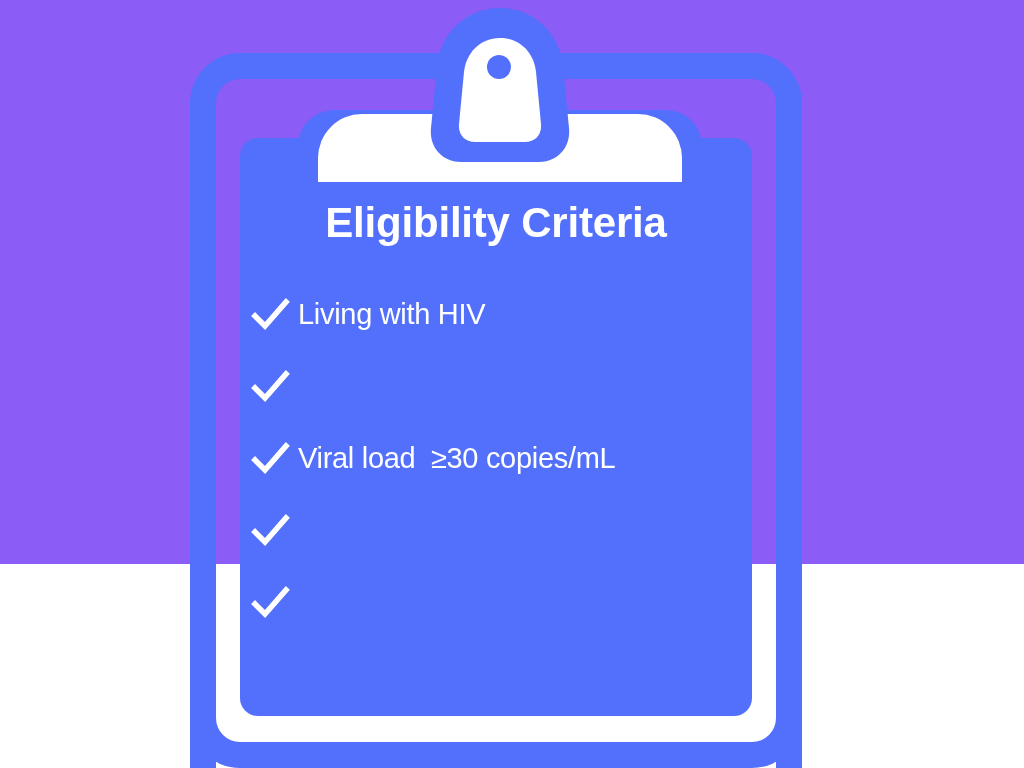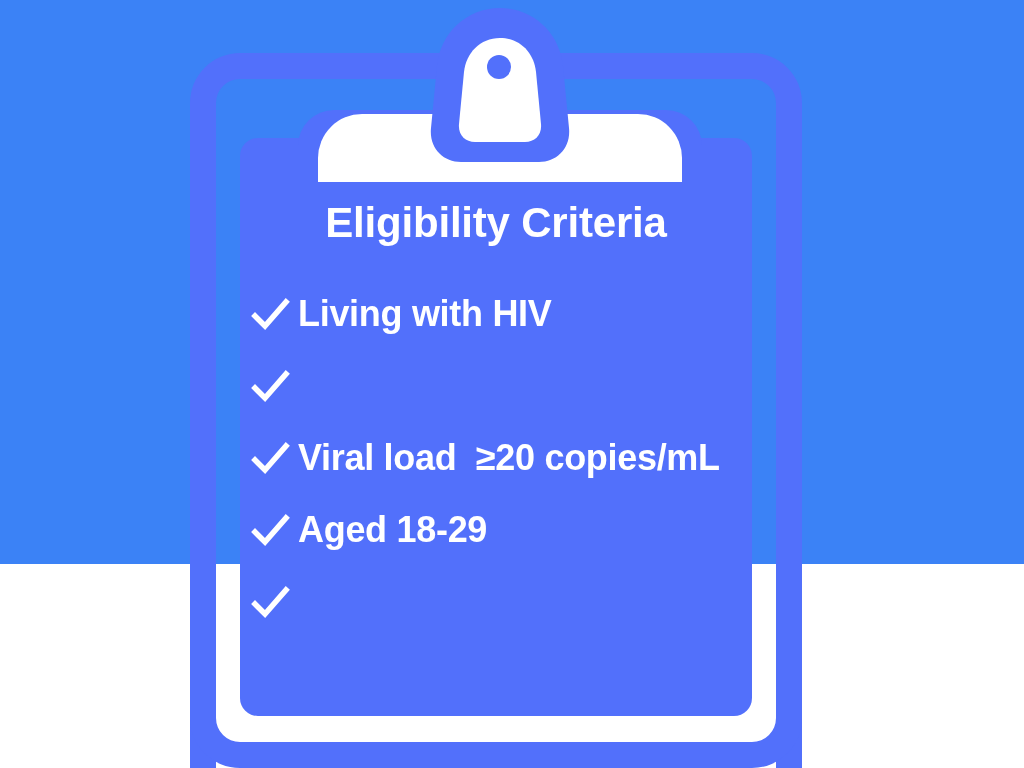--- a/index.html
+++ b/index.html
@@ -11,21 +11,21 @@
   body {
     width: 1024px;
     height: 768px;
     overflow: hidden;
     font-family: "Liberation Sans", sans-serif;
   }
   #stage {
     position: relative;
     width: 1024px;
     height: 564px;
-    background: #3b82f6;
+    background: #8b5cf6;
   }
   #clipboard-svg {
     position: absolute;
     left: 0;
     top: 0;
     width: 1024px;
     height: 768px;
     display: block;
   }
   
@@ -69,22 +69,22 @@
   }
   .check-icon {
     flex: 0 0 auto;
     width: 44px;
     height: 44px;
     display: block;
   }
   .criteria-label {
     color: #ffffff;
     font-family: "Liberation Sans", sans-serif;
-    font-weight: bold;
-    font-size: 36px;
+    font-weight: normal;
+    font-size: 29px;
     line-height: 36px;
     letter-spacing: -0.3px;
     white-space: pre;
   }
 </style>
 </head>
 <body>
 
 <div id="stage">
 
@@ -174,28 +174,27 @@
       <li class="criteria-item">
         <svg class="check-icon" viewBox="0 0 44 44">
           <path d="M7 24 L17 34 L38 10" fill="none" stroke="#FFFFFF" stroke-width="5.5" stroke-linecap="square" stroke-linejoin="miter"></path>
         </svg>
       </li>
 
       <li class="criteria-item">
         <svg class="check-icon" viewBox="0 0 44 44">
           <path d="M7 24 L17 34 L38 10" fill="none" stroke="#FFFFFF" stroke-width="5.5" stroke-linecap="square" stroke-linejoin="miter"></path>
         </svg>
-        <span class="criteria-label">Viral load  ≥20 copies/mL</span>
-      </li>
-
-      <li class="criteria-item">
-        <svg class="check-icon" viewBox="0 0 44 44">
-          <path d="M7 24 L17 34 L38 10" fill="none" stroke="#FFFFFF" stroke-width="5.5" stroke-linecap="square" stroke-linejoin="miter"></path>
-        </svg>
-        <span class="criteria-label">Aged 18-29</span>
+        <span class="criteria-label">Viral load  ≥30 copies/mL</span>
+      </li>
+
+      <li class="criteria-item">
+        <svg class="check-icon" viewBox="0 0 44 44">
+          <path d="M7 24 L17 34 L38 10" fill="none" stroke="#FFFFFF" stroke-width="5.5" stroke-linecap="square" stroke-linejoin="miter"></path>
+        </svg>
       </li>
 
       <li class="criteria-item">
         <svg class="check-icon" viewBox="0 0 44 44">
           <path d="M7 24 L17 34 L38 10" fill="none" stroke="#FFFFFF" stroke-width="5.5" stroke-linecap="square" stroke-linejoin="miter"></path>
         </svg>
       </li>
 
     </ul>
   </div>

